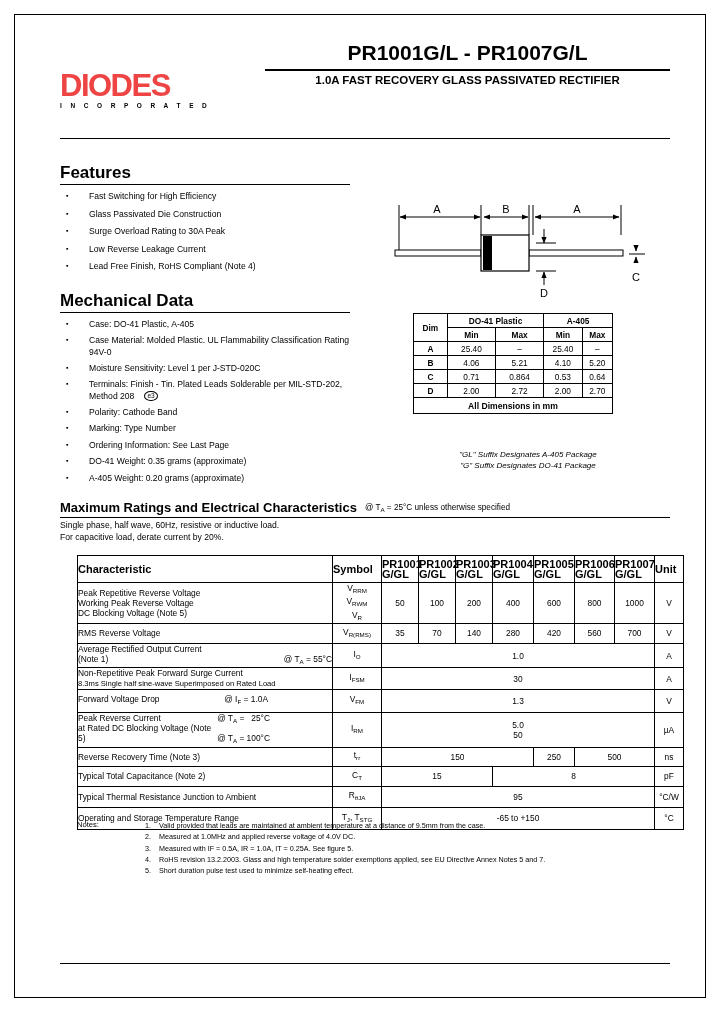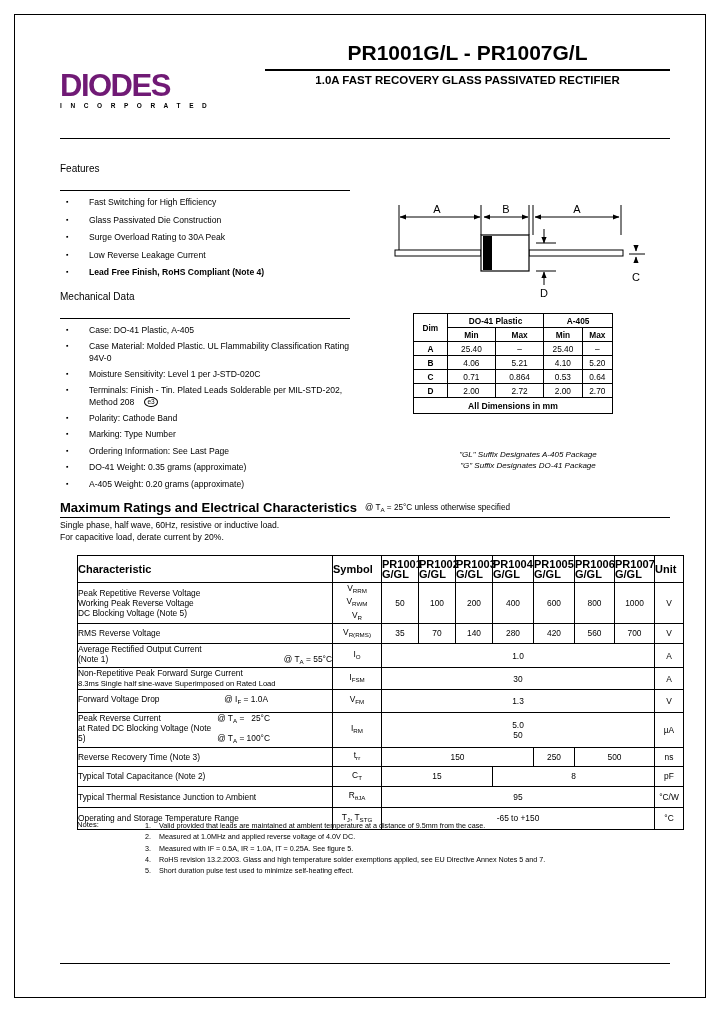--- a/index.html
+++ b/index.html
@@ -20,48 +20,48 @@
     background:#fff;
   }
   .inner { position:absolute; left:0; top:0; right:0; bottom:0; }
 
   
   .header { position:absolute; left:45px; top:26px; width:610px; height:76px; }
   .logo { position:absolute; left:0; top:30px; width:180px; }
   .logo-word {
     font-family:"Liberation Sans", sans-serif;
     font-weight:bold; font-size:31px; letter-spacing:-1.5px;
-    line-height:30px; color:#701a75;
+    line-height:30px; color:#ef4444;
   }
   .logo-sub {
     font-size:6.5px; font-weight:bold; letter-spacing:3.4px;
     margin-top:1px; color:#000;
   }
   .title-block { position:absolute; left:205px; top:0; width:405px; text-align:right; }
   .doc-title { font-size:21px; font-weight:bold; letter-spacing:0px; text-align:center; }
   .title-rule { border-top:2px solid #000; margin:4px 0 3px 0; }
   .doc-subtitle { font-size:11.5px; font-weight:bold; text-align:center; }
 
   .top-rule { position:absolute; left:45px; top:123px; width:610px; border-top:1px solid #000; }
 
   
   .sec { position:absolute; }
-  .sec-title { font-size:10px; font-weight:normal; padding-bottom:16px; }
+  .sec-title { font-size:17px; font-weight:bold; padding-bottom:1px; }
   .sec-rule { border-bottom:1.6px solid #000; }
 
   
   ul.bl { list-style:none; margin:6px 0 0 0; padding:0; }
   ul.bl li {
     position:relative; padding-left:29px; font-size:8.6px;
     line-height:11.2px; margin-bottom:6.3px;
   }
   ul.bl li:before {
     content:"\25AA"; position:absolute; left:6px; top:-1px; font-size:7px;
   }
-  ul.bl li.bold { font-weight:bold; }
+  ul.bl li.bold { font-weight:normal; }
   ul.mech li { margin-bottom:5.2px; }
   .e3 {
     display:inline-block; border:1px solid #000; border-radius:50%;
     font-size:6.5px; padding:0px 2px; line-height:8px; margin-left:10px;
     vertical-align:1px;
   }
 
   
   .drawing { position:absolute; left:378px; top:178px; width:268px; height:110px; }
 

